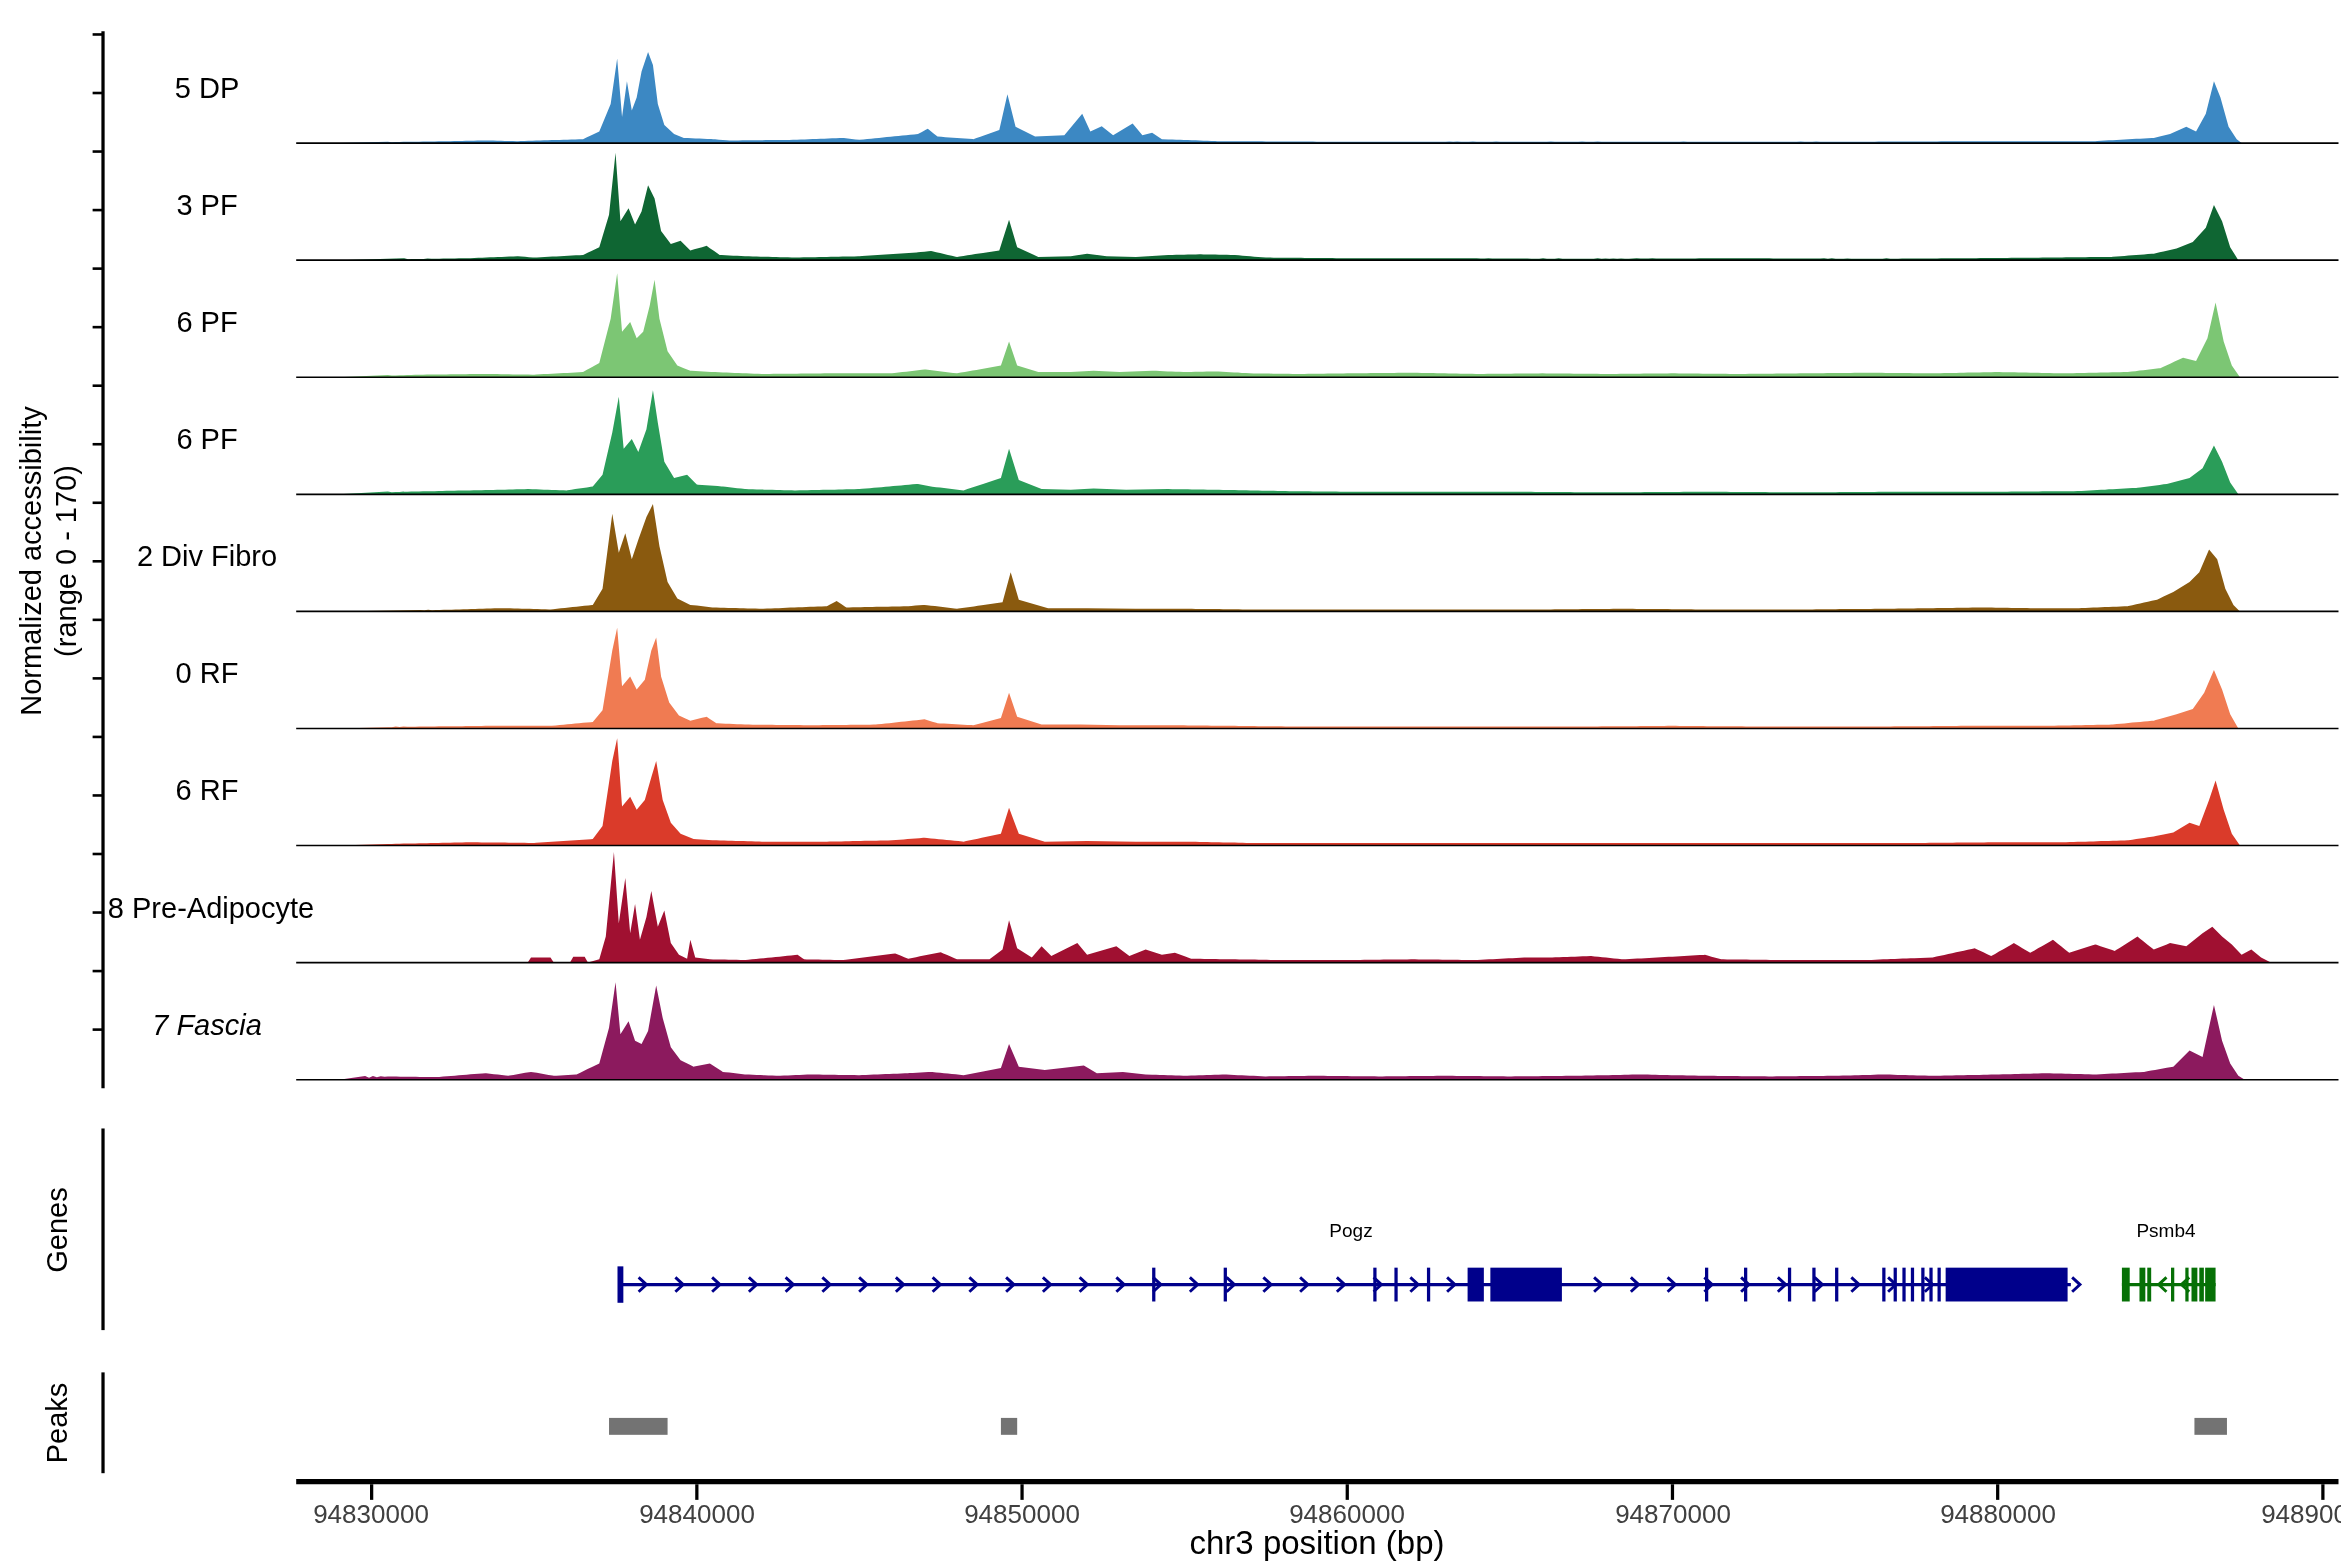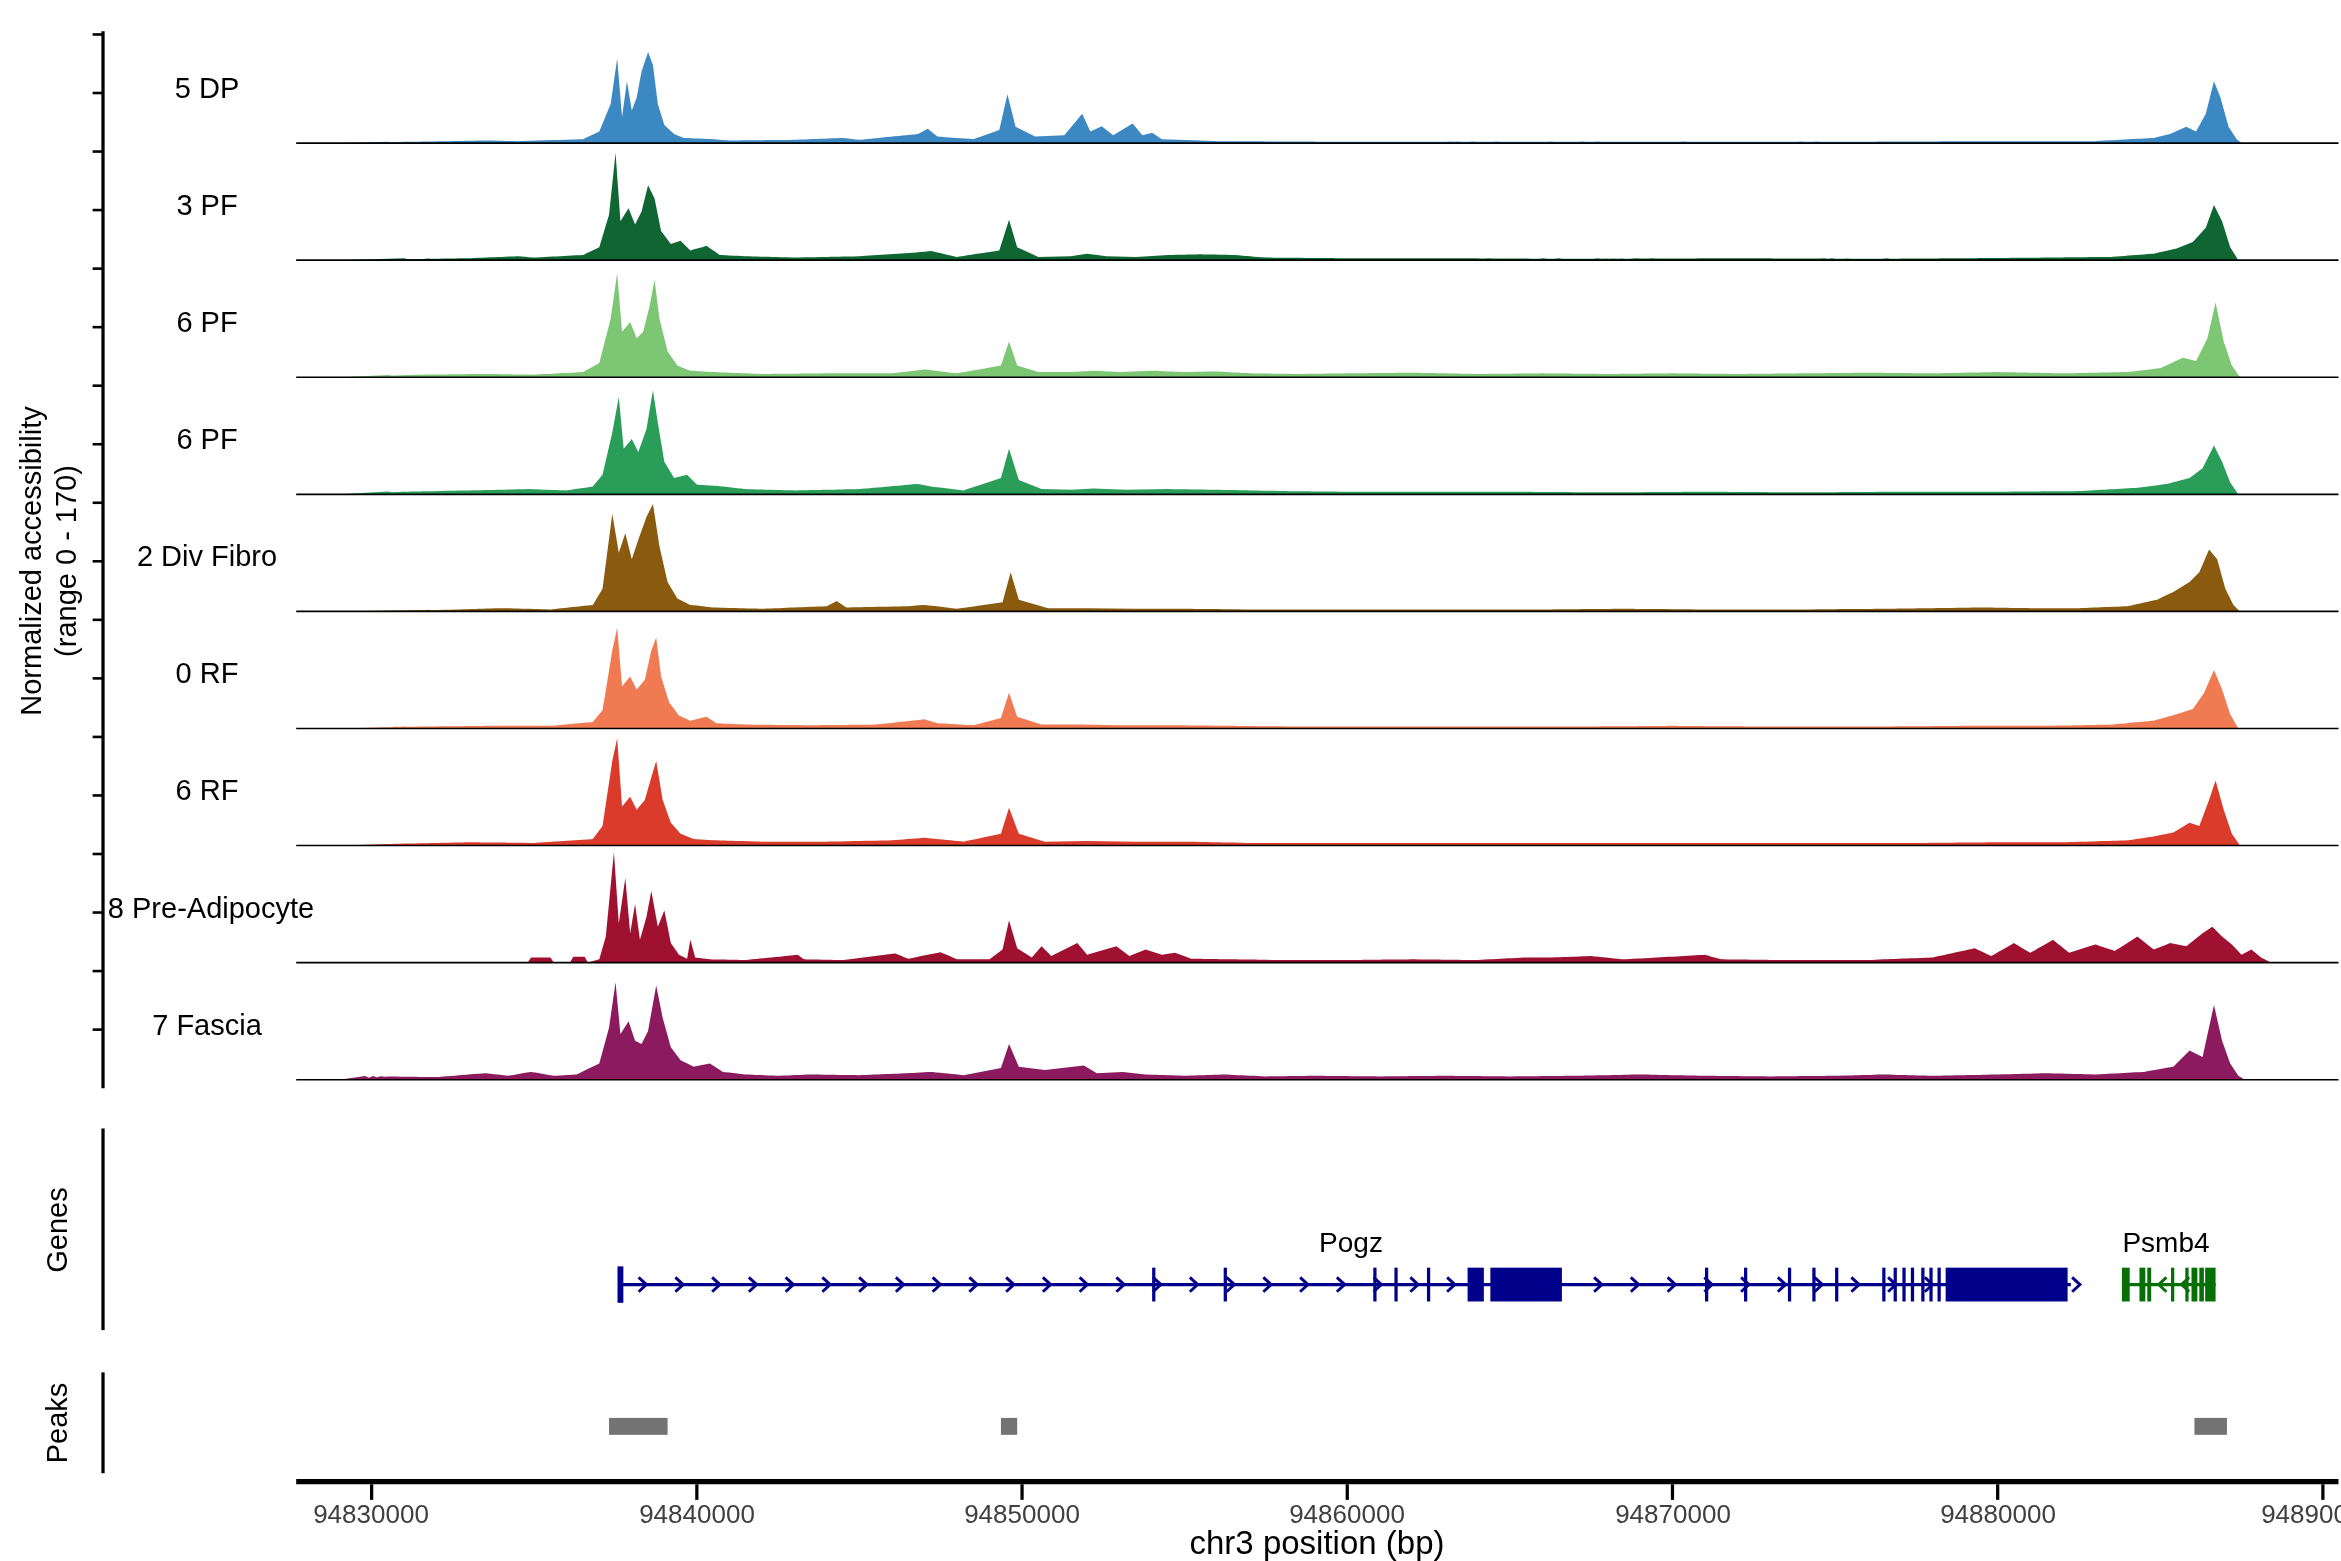--- a/index.html
+++ b/index.html
@@ -4,21 +4,21 @@
 <style>
   html,body{margin:0;padding:0;background:#ffffff;}
   body{width:2342px;height:1561px;position:relative;font-family:"Liberation Sans",sans-serif;overflow:hidden;}
   #fig{position:absolute;left:0;top:0;width:2342px;height:1561px;}
   #chart-svg{position:absolute;left:0;top:0;}
   .lbl{position:absolute;transform:translate(-50%,-50%);white-space:nowrap;color:#000;}
   .track-lbl{font-size:29px;}
   .rot{transform:translate(-50%,-50%) rotate(-90deg);}
   .ylab{font-size:29px;text-align:center;line-height:35px;}
   .bracket-lbl{font-size:29px;}
-  .gene-lbl{font-size:28px;margin-top:12px;}
+  .gene-lbl{font-size:19px;}
   .tick-lbl{font-size:26px;color:#404040;}
   .axis-title{font-size:33px;}
 </style>
 </head>
 <body>
 
 <div id="fig">
   <svg id="chart-svg" width="2342" height="1561" viewBox="0 0 3600 2400">
       <line x1="158" y1="48" x2="158" y2="1673" stroke="#000" stroke-width="5"></line>
       <line x1="142" y1="53" x2="158" y2="53" stroke="#000" stroke-width="4"></line>
@@ -145,21 +145,21 @@
   </div>
 
   <div class="lbl track-lbl" style="left:207px;top:88px;">5 DP</div>
   <div class="lbl track-lbl" style="left:207px;top:205px;">3 PF</div>
   <div class="lbl track-lbl" style="left:207px;top:322px;">6 PF</div>
   <div class="lbl track-lbl" style="left:207px;top:439px;">6 PF</div>
   <div class="lbl track-lbl" style="left:207px;top:556px;">2 Div Fibro</div>
   <div class="lbl track-lbl" style="left:207px;top:673px;">0 RF</div>
   <div class="lbl track-lbl" style="left:207px;top:790px;">6 RF</div>
   <div class="lbl track-lbl" style="left:211px;top:908px;">8 Pre-Adipocyte</div>
-  <div class="lbl track-lbl" style="left:207px;top:1025px;">7 Fascia</div>
+  <div class="lbl track-lbl" style="left:207px;top:1025px;font-style:italic;">7 Fascia</div>
 
   <div class="lbl rot bracket-lbl" style="left:57px;top:1230px;">Genes</div>
   <div class="lbl rot bracket-lbl" style="left:57px;top:1423px;">Peaks</div>
 
   <div class="lbl gene-lbl" style="left:1351px;top:1231px;">Pogz</div>
   <div class="lbl gene-lbl" style="left:2166px;top:1231px;">Psmb4</div>
 
   <div class="lbl tick-lbl" style="left:371px;top:1514px;">94830000</div>
   <div class="lbl tick-lbl" style="left:697px;top:1514px;">94840000</div>
   <div class="lbl tick-lbl" style="left:1022px;top:1514px;">94850000</div>

